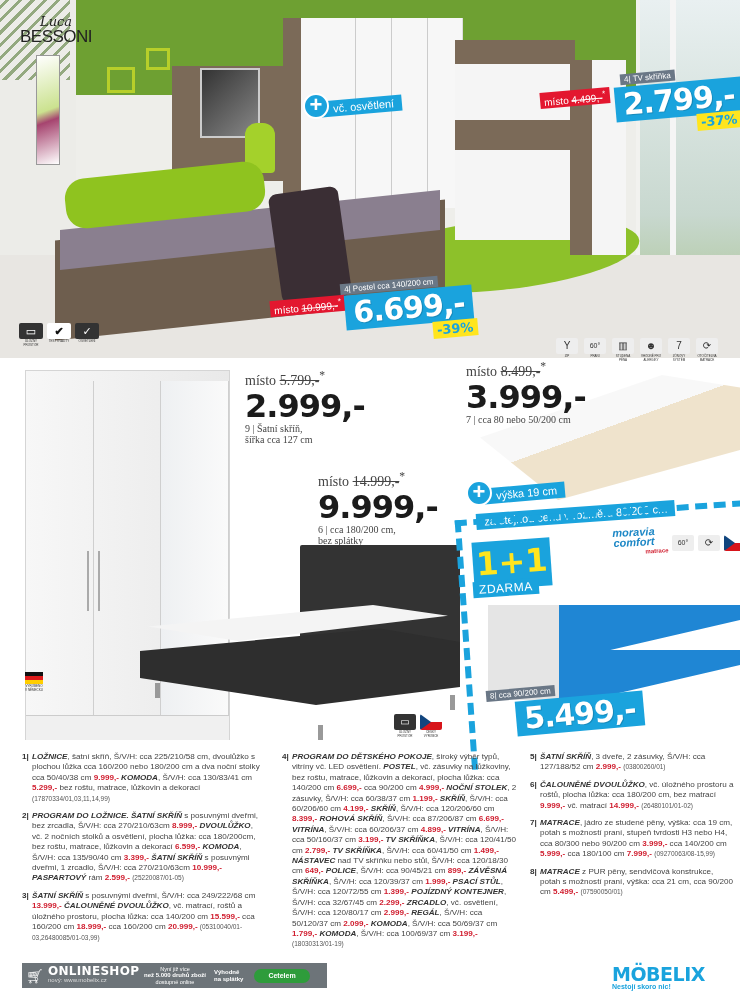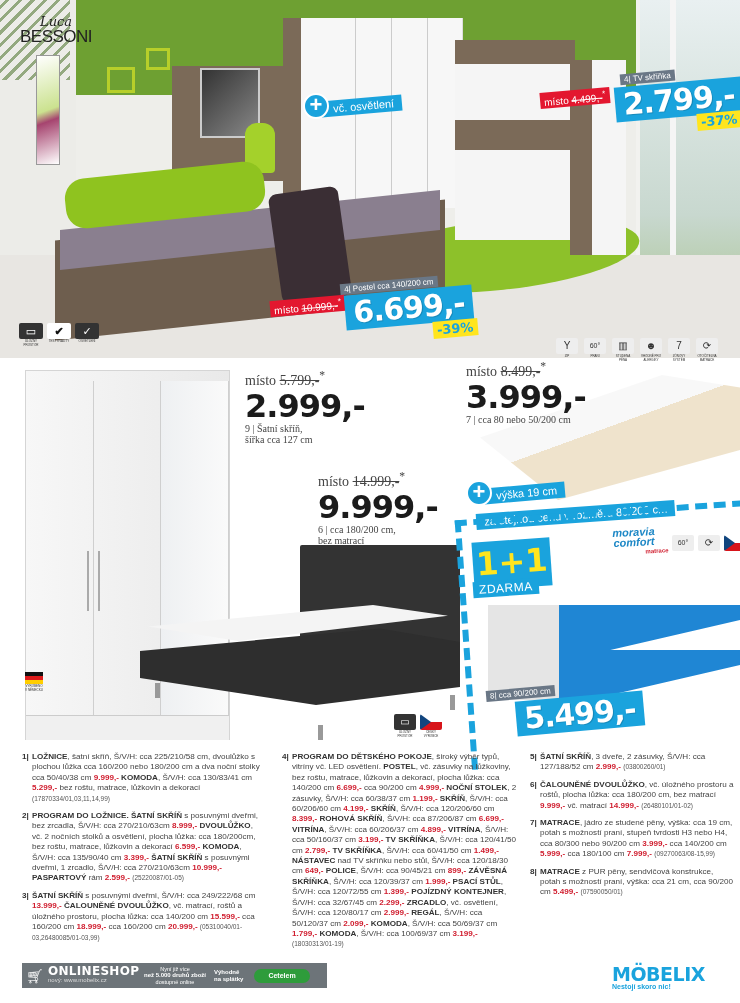--- a/index.html
+++ b/index.html
@@ -98,21 +98,21 @@
   .cz-icons .cap { font-size: 3px; line-height: 4px; color: #333; }
 
   
   .cols { position: absolute; left: 0; top: 752px; width: 740px; }
   .col { position: absolute; top: 0; font-size: 8.1px; line-height: 10.4px; color: #444; }
   .col.c1 { left: 22px; width: 238px; }
   .col.c2 { left: 282px; width: 238px; }
   .col.c3 { left: 530px; width: 205px; }
   .item { display: flex; margin-bottom: 7px; }
   .item .num { width: 10px; flex: 0 0 10px; font-weight: bold; color: #333; }
-  .item .body b { color: #333; font-weight: bold; }
+  .item .body b { color: #333; font-weight: bold; font-style: italic; }
   .item .body .p { color: #d01e2f; font-weight: bold; }
   .item .body .code { font-size: 6.5px; color: #555; }
 
   .onlineshop { position: absolute; left: 22px; top: 963px; width: 305px; height: 25px; background: #6d7479; display: flex; align-items: center; color: #fff; }
   .onlineshop .cart { width: 26px; text-align: center; font-size: 14px; }
   .onlineshop .brand { width: 88px; line-height: 9px; }
   .onlineshop .brand .t { font-weight: 900; font-size: 12px; letter-spacing: .3px; font-family: "DejaVu Sans", sans-serif; }
   .onlineshop .brand .u { font-size: 6px; color: #dcdcdc; }
   .onlineshop .mid { width: 78px; text-align: center; font-size: 5.5px; line-height: 6.5px; }
   .onlineshop .mid b { font-size: 6px; }
@@ -252,21 +252,21 @@
 <div class="plus-badge" style="left:466px; top:480px;">
   <div class="plus-circle">+</div>
   <div class="plus-label">výška 19 cm</div>
 </div>
 <div class="blue-strip" style="left:476px; top:507px;">za stejnou cenu v rozměru 80/200 cm</div>
 
 <div class="price-block" style="left:318px; top:470px;">
   <div class="was-line"><span>místo</span> <s>14.999,-</s><sup>*</sup></div>
   <div class="price">9.999,-</div>
   <div class="desc">6 | cca 180/200 cm,</div>
-  <div class="desc">bez matrací</div>
+  <div class="desc">bez splátky</div>
 </div>
 
 <div class="bed2">
   <div class="headboard"></div>
   <div class="frame"></div>
   <div class="matt"></div>
   <div class="leg" style="left:15px; top:138px;"></div>
   <div class="leg" style="left:178px; top:180px;"></div>
   <div class="leg" style="left:310px; top:150px;"></div>
 </div>

